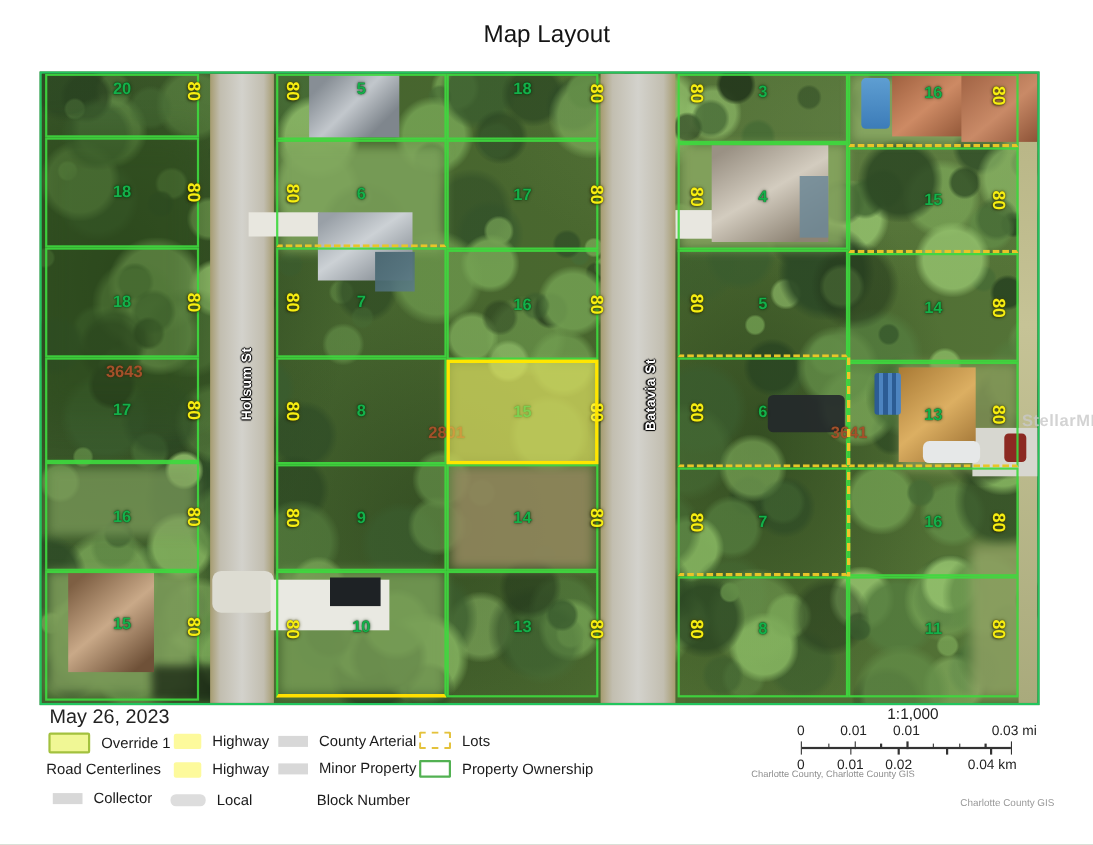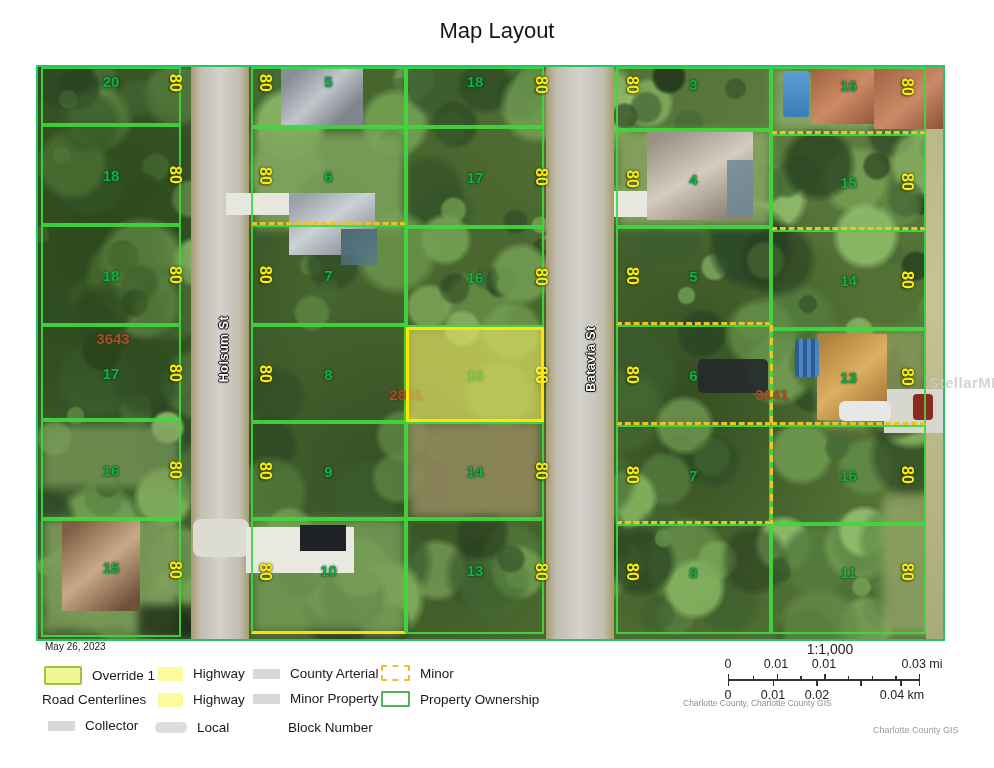--- a/index.html
+++ b/index.html
@@ -1,21 +1,21 @@
 <!DOCTYPE html>
 <html><head>
 <meta charset="utf-8">
 <style>
   html,body{margin:0;padding:0;}
   body{width:994px;height:768px;background:#fff;overflow:hidden;position:relative;
        font-family:"Liberation Sans",sans-serif;color:#1a1a1a;}
   .abs{position:absolute;}
   
   #title{top:18px;left:0;width:994px;text-align:center;font-size:22px;color:#141414;}
-  #date{top:641px;left:45px;font-size:10px;color:#222;}
+  #date{top:641px;left:45px;font-size:18px;color:#222;}
   #attribution{top:698px;left:683px;font-size:8.5px;color:#8f8f8f;}
   #credit{top:725px;left:873px;font-size:9px;color:#9a9a9a;}
   #watermark{top:374px;left:929px;font-size:15px;font-weight:bold;color:#c9c9c9;opacity:.8;z-index:30;letter-spacing:.5px;}
   
   #map{left:36px;top:65px;width:905px;height:572px;border:2px solid #22c55e;overflow:hidden;background:#466335;}
   #map .lyr{position:absolute;left:0;top:0;width:905px;height:572px;}
   #base{z-index:0;background:
     radial-gradient(ellipse 300px 420px at 8% 32%, rgba(18,38,13,.55), transparent 70%),
     radial-gradient(ellipse 280px 300px at 40% 72%, rgba(24,44,17,.40), transparent 70%),
     radial-gradient(ellipse 260px 360px at 72% 58%, rgba(21,41,15,.45), transparent 70%),
@@ -522,21 +522,21 @@
   <div class="li" style="left:118px;top:3px">
     <span class="sw sw-yellow"></span>
     <span>Highway</span>
   </div>
   <div class="li" style="left:213px;top:3px">
     <span class="sw sw-gray"></span>
     <span>County Arterial</span>
   </div>
   <div class="li" style="left:341px;top:2px">
     <span class="sw sw-lots"></span>
-    <span>Minor</span>
+    <span>Lots</span>
   </div>
   <div class="li" style="left:2px;top:29px">
     <span>Road Centerlines</span>
   </div>
   <div class="li" style="left:118px;top:29px">
     <span class="sw sw-yellow"></span>
     <span>Highway</span>
   </div>
   <div class="li" style="left:213px;top:28px">
     <span class="sw sw-gray"></span>

